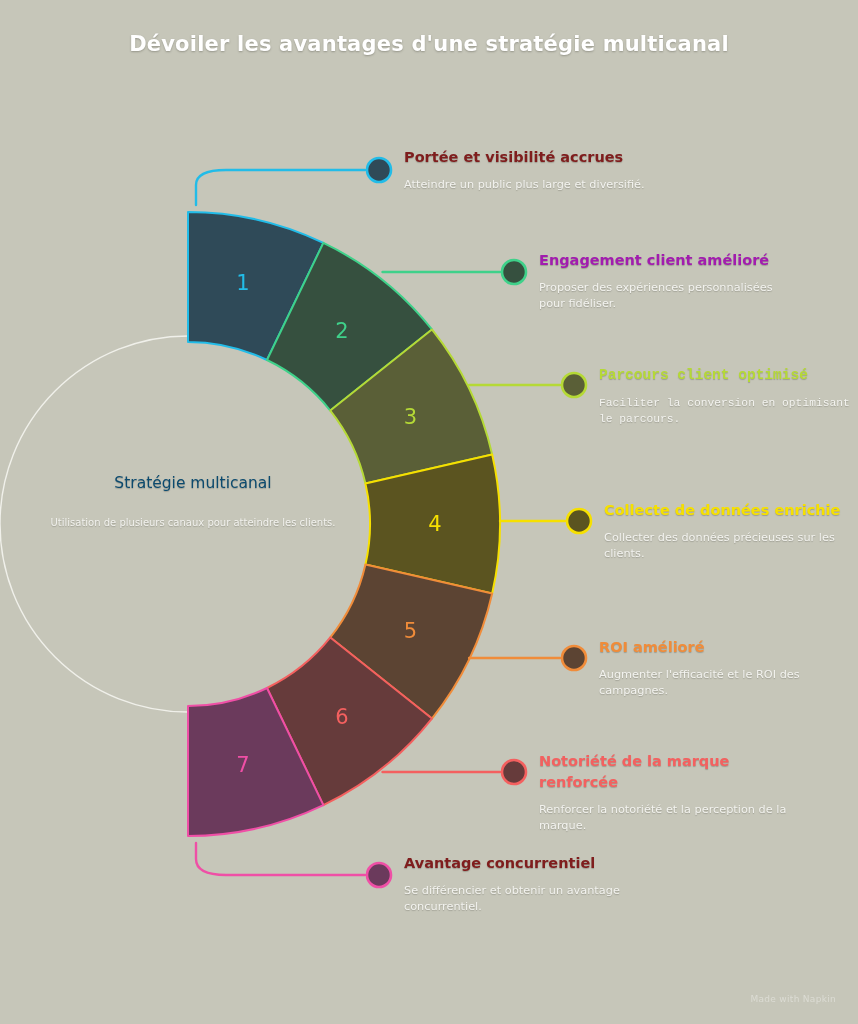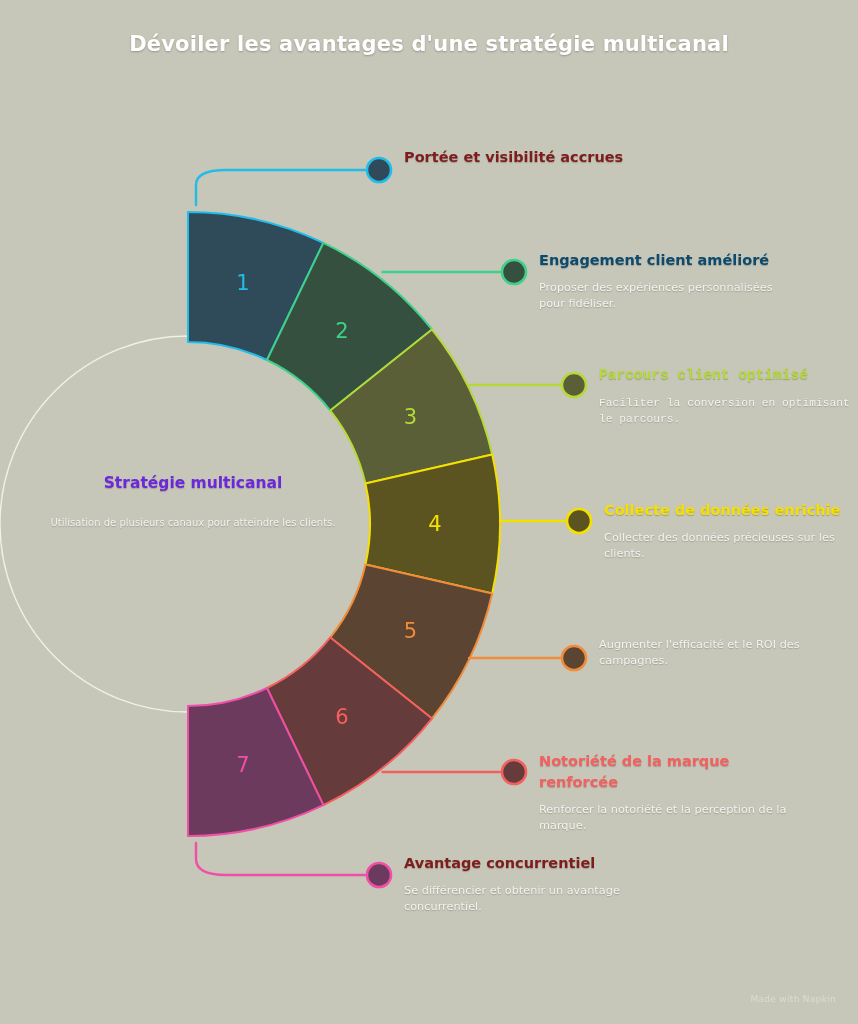--- a/index.html
+++ b/index.html
@@ -36,22 +36,22 @@
   
   .center-block {
     position: absolute;
     left: 48px;
     top: 474px;
     width: 290px;
     text-align: center;
   }
   .center-title {
     font-size: 15.5px;
-    font-weight: bold;
-    color: #6d28d9;
+    font-weight: normal;
+    color: #0c4a6e;
     text-shadow: 0 1px 1px rgba(90,90,80,.35);
     margin-bottom: 3px;
   }
   .center-desc {
     font-size: 10px;
     line-height: 1.42;
     color: #f2f2ee;
     text-shadow: 0 1px 1px rgba(90,90,80,.35);
     margin-top: 24px;
   }
@@ -133,38 +133,40 @@
       </g>
   </svg>
 
   <div class="center-block">
     <div class="center-title">Stratégie multicanal</div>
     <div class="center-desc">Utilisation de plusieurs canaux pour atteindre les clients.</div>
   </div>
 
   <div class="item" style="left:404px; top:147px;">
     <div class="item-title" style="color: #7f1d1d;">Portée et visibilité accrues</div>
+    <div class="item-desc">Atteindre un public plus large et diversifié.</div>
   </div>
 
   <div class="item" style="left:539px; top:250px;">
-    <div class="item-title" style="color: #0c4a6e;">Engagement client amélioré</div>
+    <div class="item-title" style="color: #a21caf;">Engagement client amélioré</div>
     <div class="item-desc">Proposer des expériences personnalisées pour fidéliser.</div>
   </div>
 
   <div class="item" style="left:599px; top:365px;font-family:Liberation Mono, monospace;">
     <div class="item-title" style="color: rgb(181, 217, 54);">Parcours client optimisé</div>
     <div class="item-desc">Faciliter la conversion en optimisant le parcours.</div>
   </div>
 
   <div class="item" style="left:604px; top:500px;">
     <div class="item-title" style="color: rgb(246, 224, 0);">Collecte de données enrichie</div>
     <div class="item-desc">Collecter des données précieuses sur les clients.</div>
   </div>
 
   <div class="item" style="left:599px; top:637px;">
+    <div class="item-title" style="color: rgb(240, 140, 58);">ROI amélioré</div>
     <div class="item-desc">Augmenter l'efficacité et le ROI des campagnes.</div>
   </div>
 
   <div class="item" style="left:539px; top:751px;">
     <div class="item-title" style="color: rgb(244, 96, 95);">Notoriété de la marque renforcée</div>
     <div class="item-desc">Renforcer la notoriété et la perception de la marque.</div>
   </div>
 
   <div class="item" style="left:404px; top:853px;">
     <div class="item-title" style="color: #7f1d1d;">Avantage concurrentiel</div>

